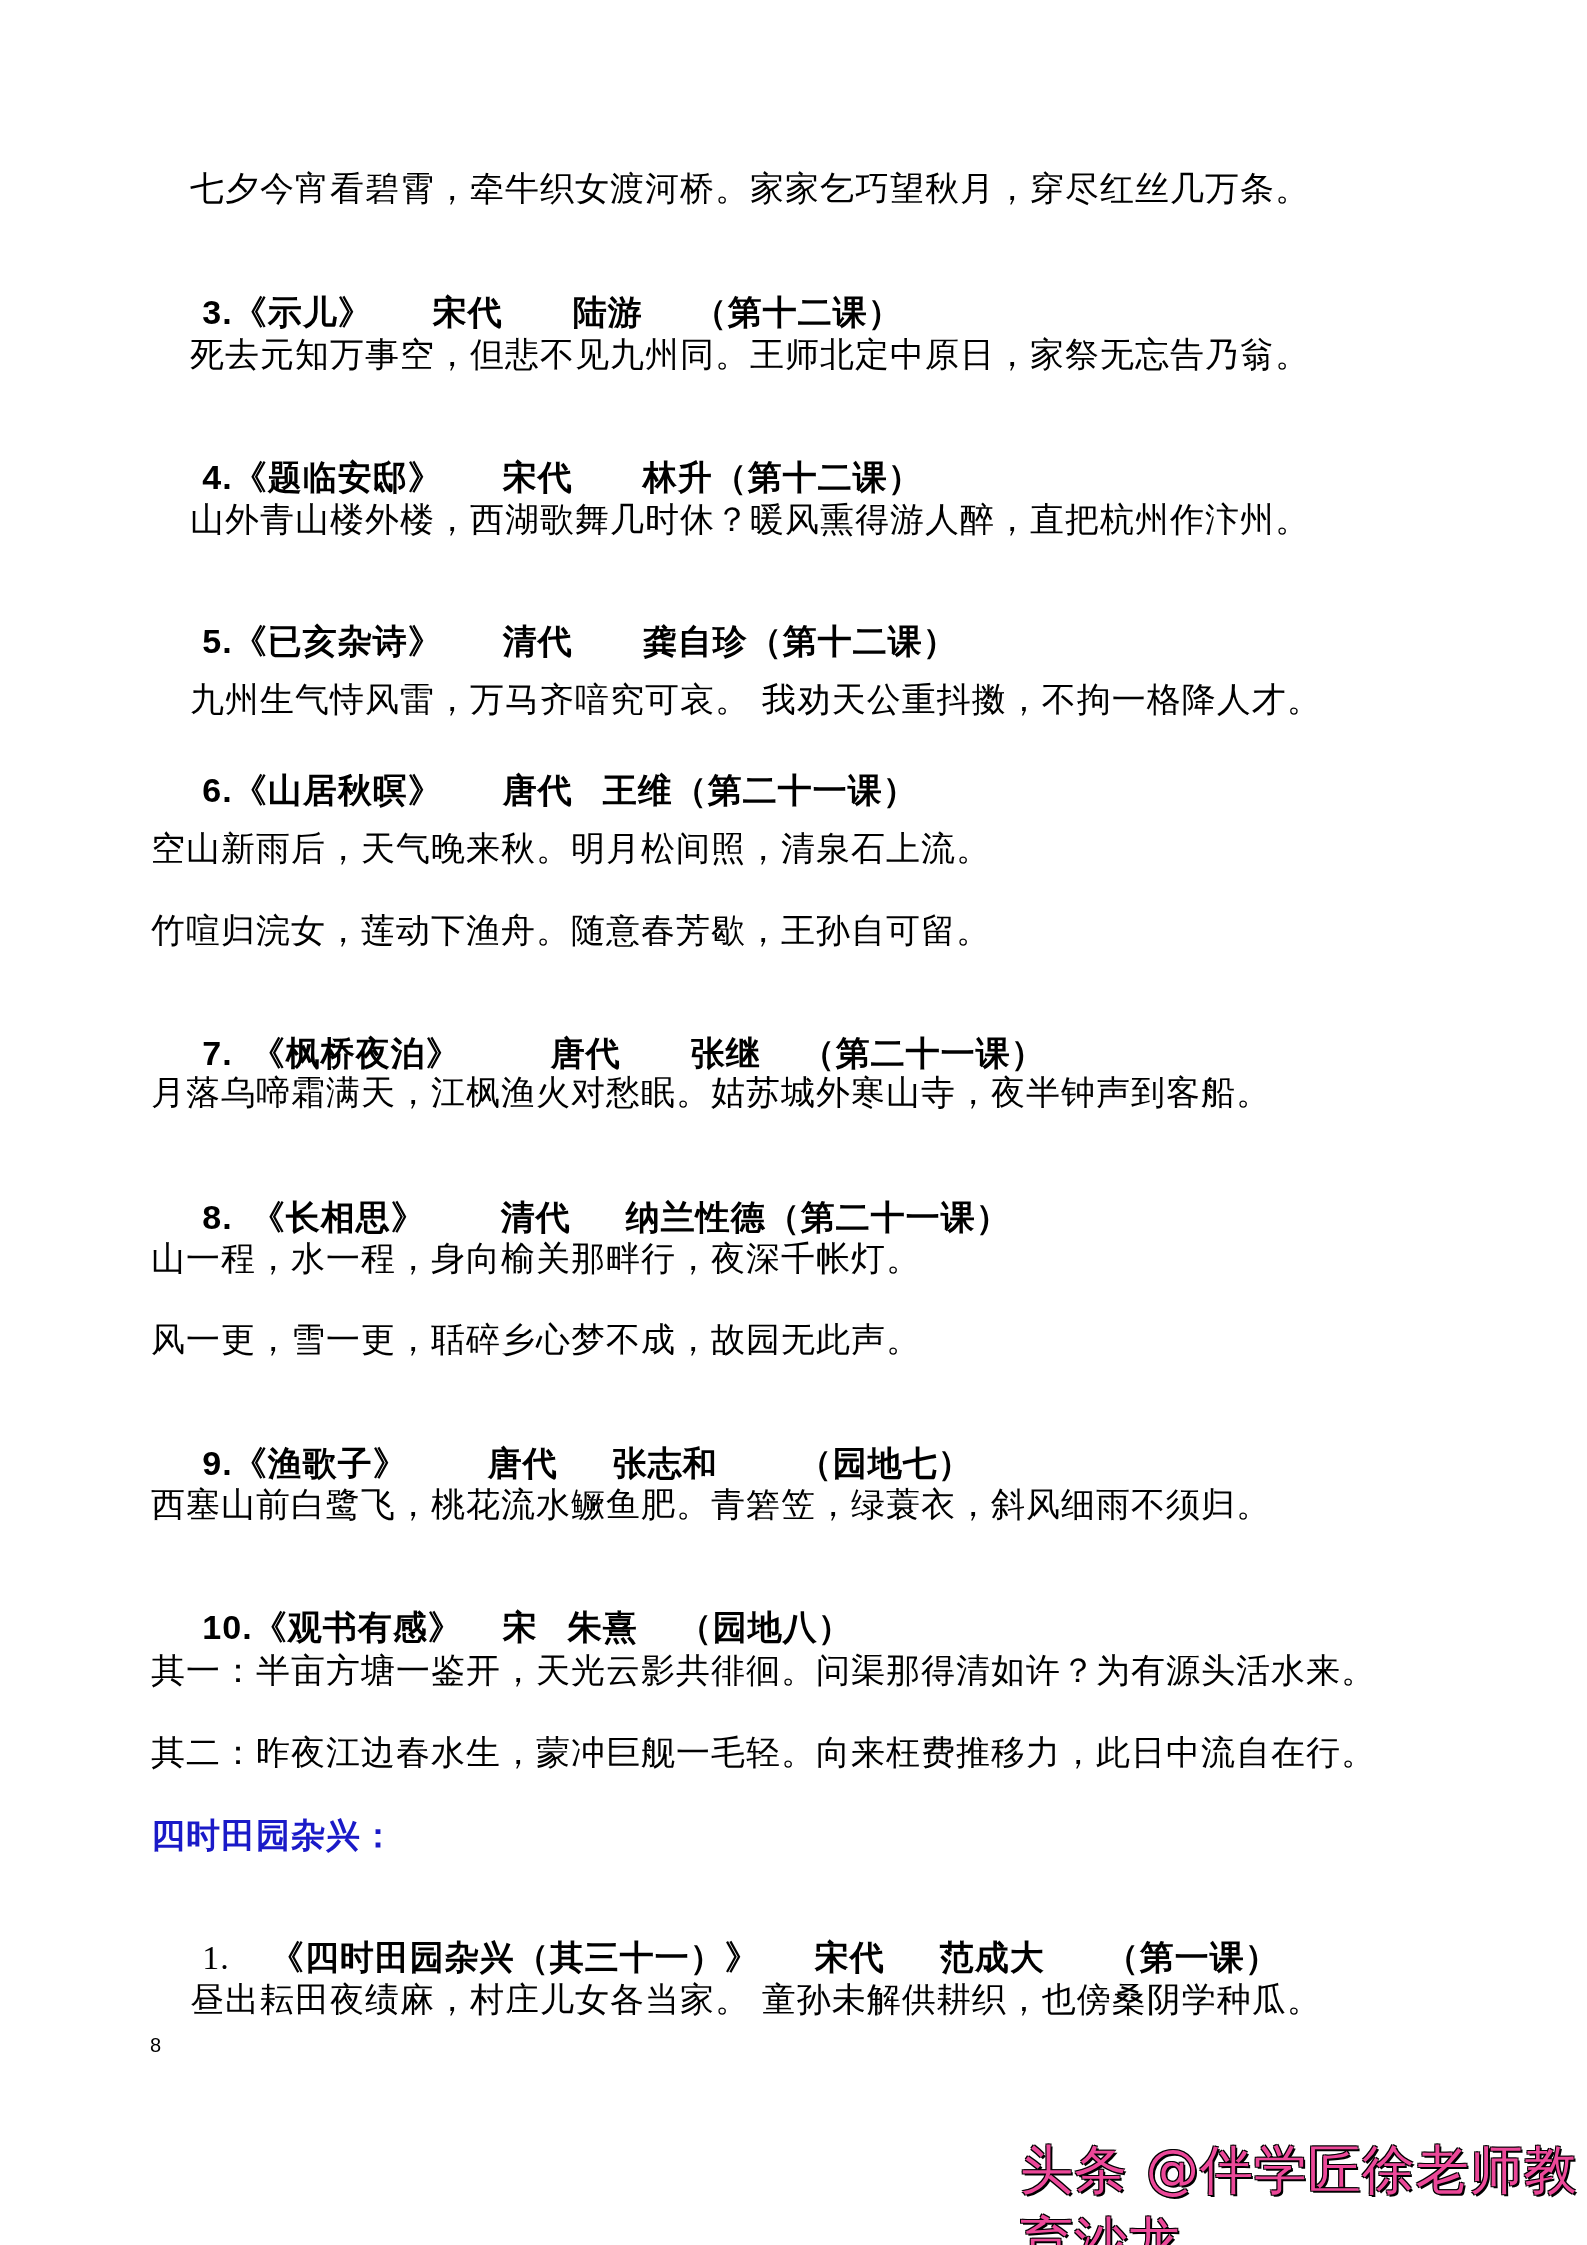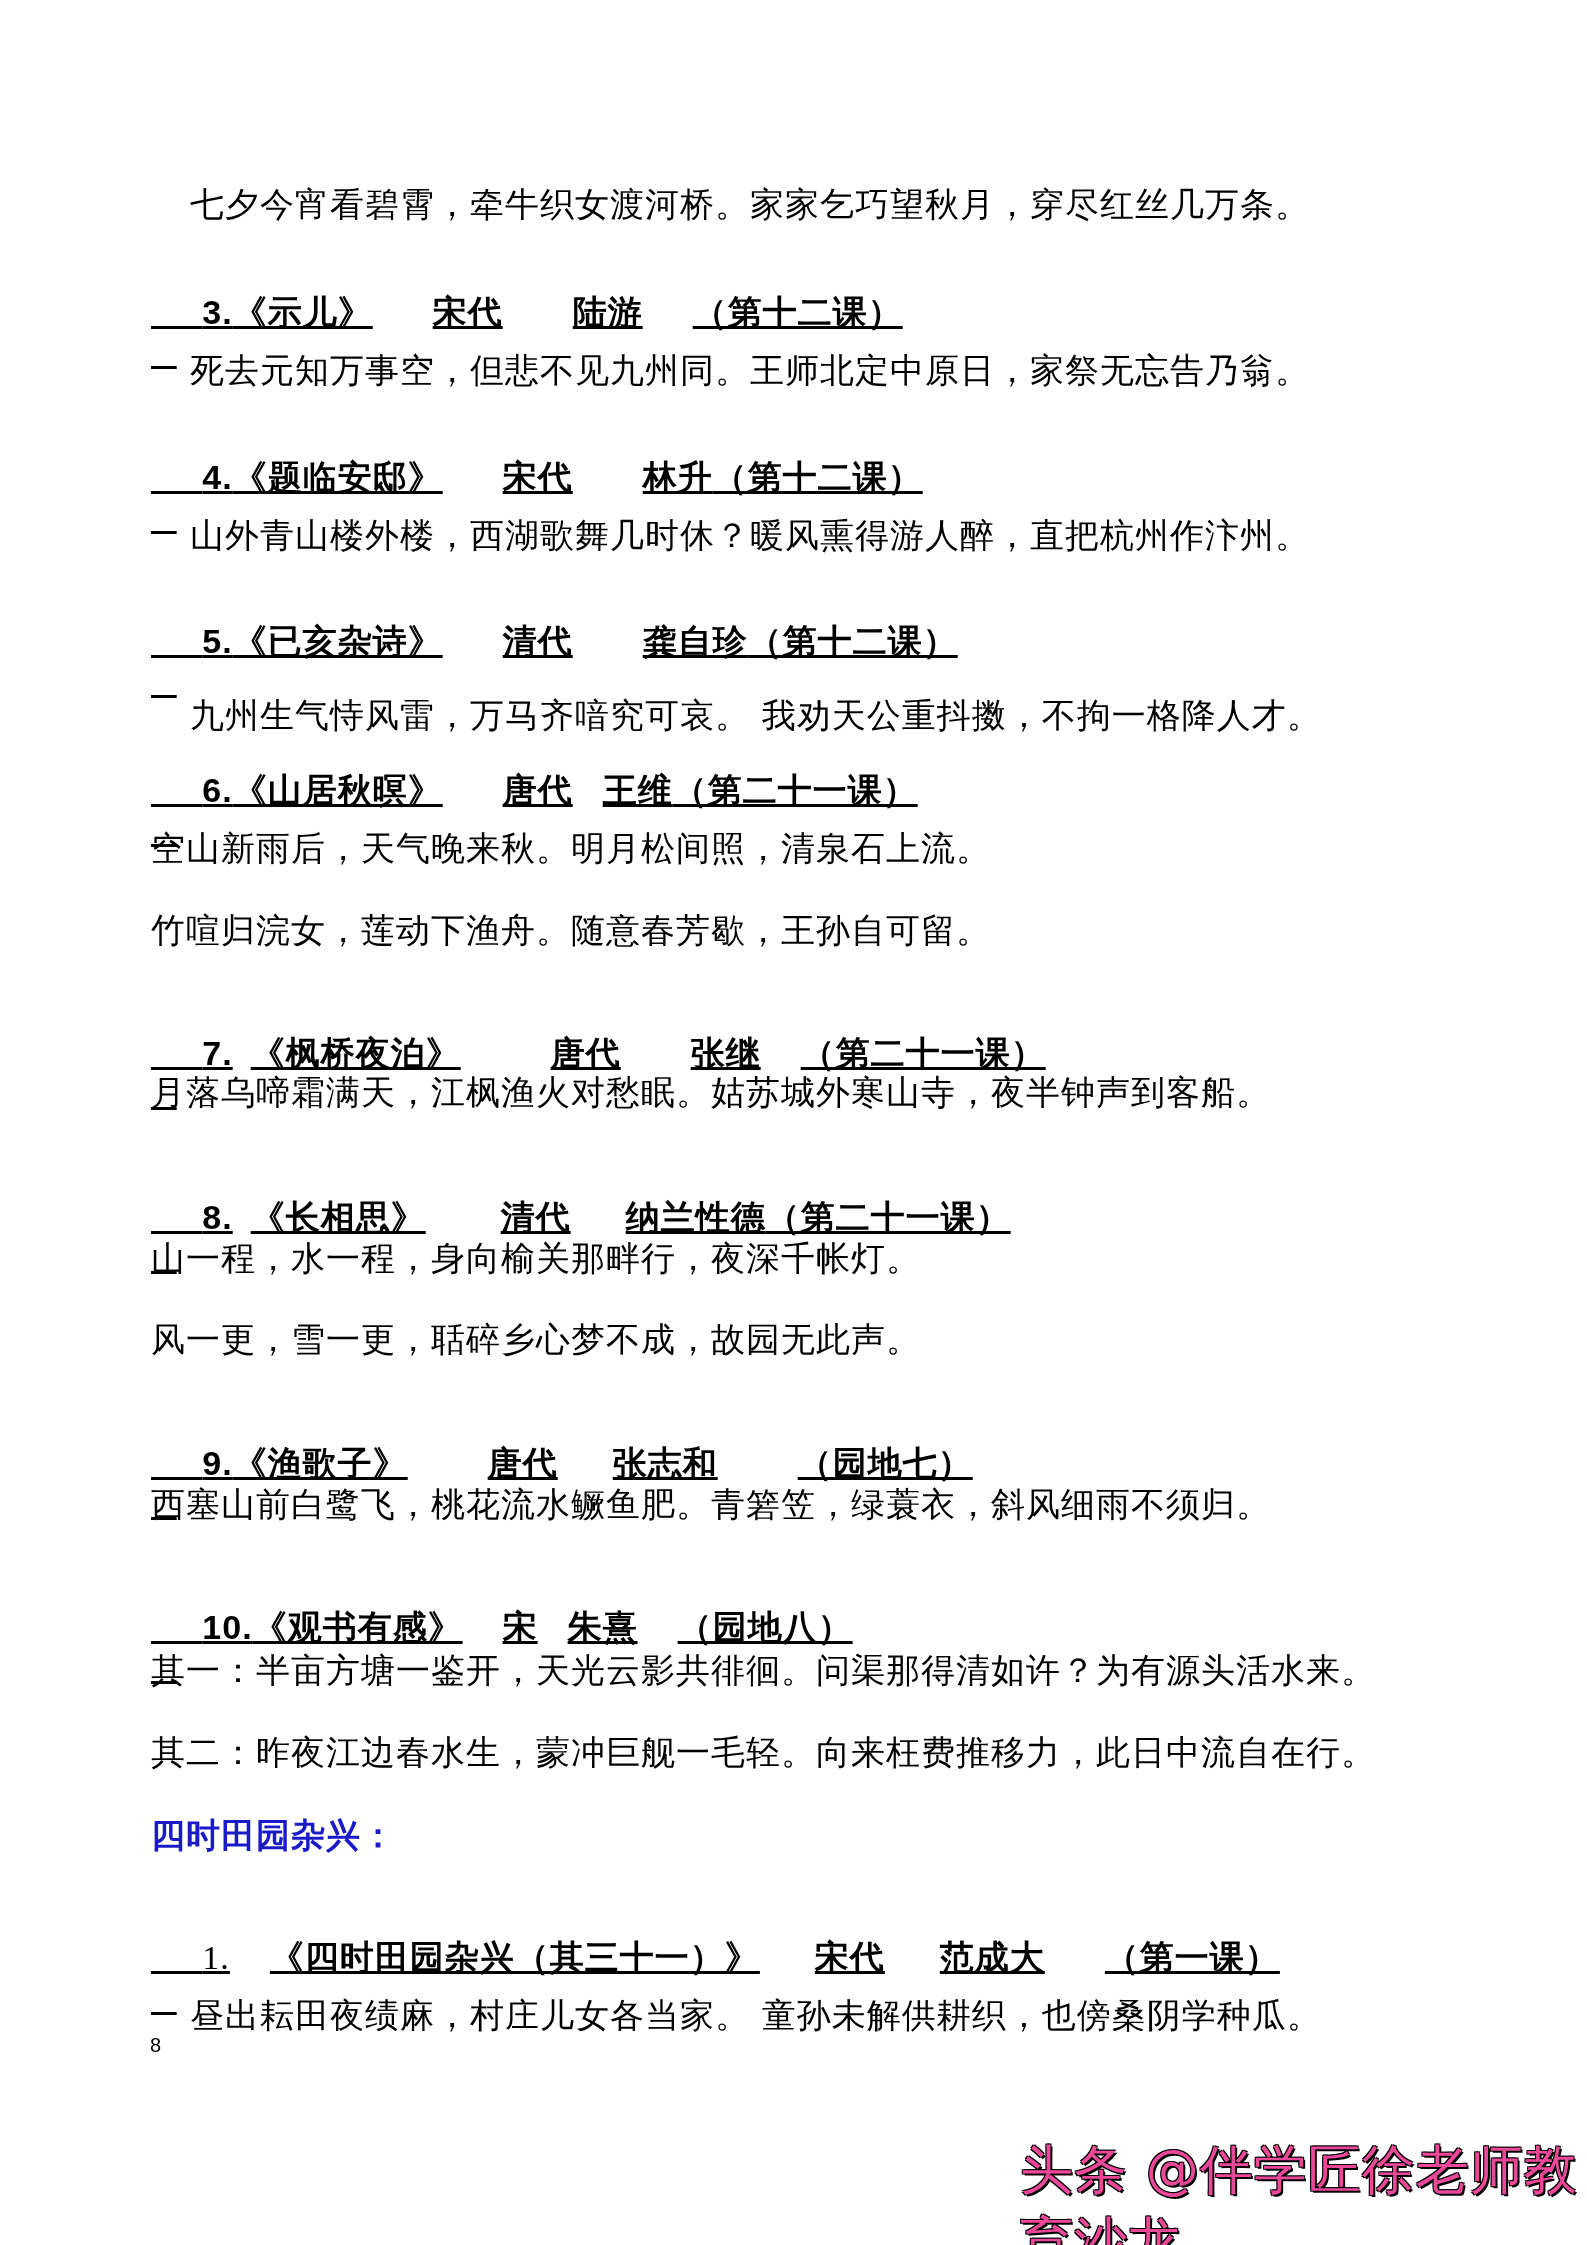--- a/index.html
+++ b/index.html
@@ -1,23 +1,23 @@
 <!DOCTYPE html>
 <html><head>
 <meta charset="utf-8">
 <style>
   html, body { margin: 0; padding: 0; background: #ffffff; }
   body { width: 1587px; height: 2245px; position: relative; overflow: hidden;
          font-family: "DejaVu Serif", "Liberation Serif", serif; color: #000; }
   .line { position: absolute; white-space: pre; font-size: 34px; line-height: 40px;
           transform: translateY(-20px); letter-spacing: 1px; }
-  .heading { left: 151px; font-weight: bold; text-decoration: underline; }
+  .heading { left: 151px; font-weight: bold; }
   .heading .num { font-family: "Liberation Sans", "DejaVu Sans", sans-serif; font-weight: bold; }
   .heading .num.plain { font-family: "Liberation Serif", "DejaVu Serif", serif; font-weight: normal; }
-  .indent { left: 190px; margin-top: 16px; }
+  .indent { left: 190px; }
   .flush { left: 151px; font-family: Liberation Serif, serif; }
   .section { left: 151px; color: #1a1ac8; font-weight: bold; }
   .pagenum { position: absolute; left: 150px; top: 2034px; font-size: 20px;
              font-family: "Liberation Sans", "DejaVu Sans", sans-serif; }
   .watermark { position: absolute; left: 1020px; top: 2135px; font-size: 53px; color: #ec4899;
                font-family: "DejaVu Sans", sans-serif; letter-spacing: 1px;
                text-shadow: 2px 2px 0 #000, -1px -1px 0 #000, 1px -1px 0 #000, -1px 1px 0 #000; }
   .gap { display: inline-block; }
 </style>
 </head>

